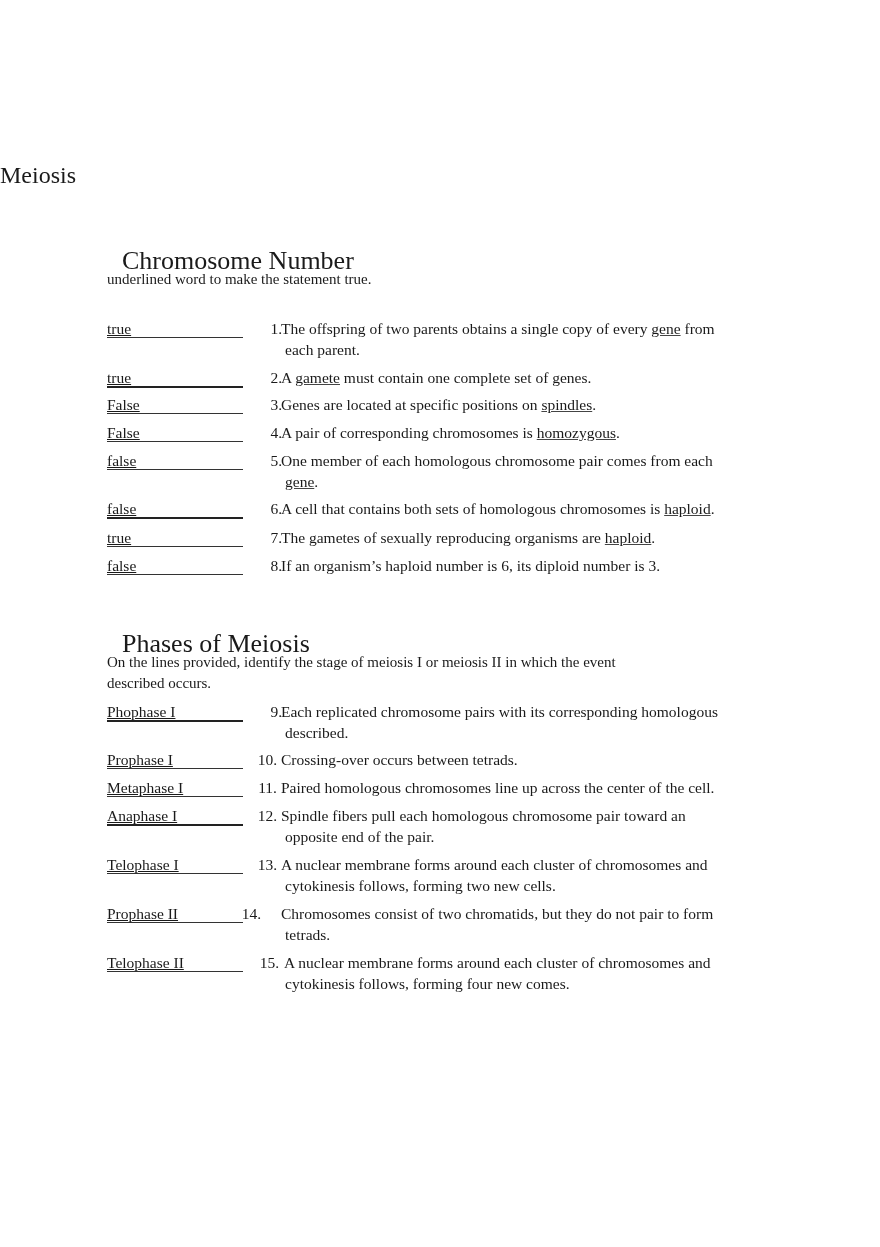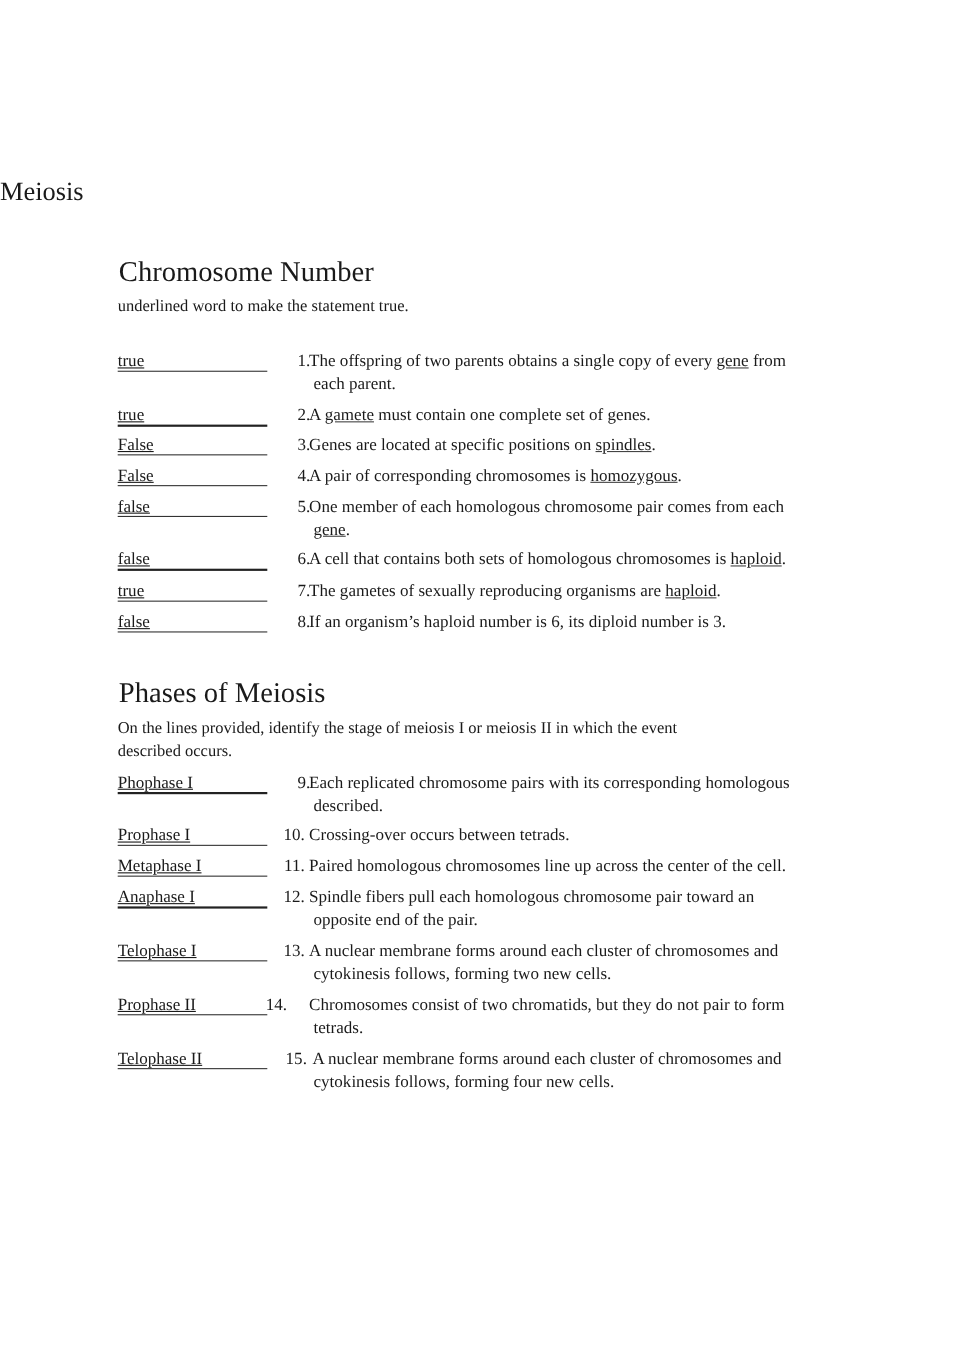--- a/index.html
+++ b/index.html
@@ -5,21 +5,21 @@
   html, body { margin: 0; padding: 0; background: #ffffff; }
   body {
     width: 880px; height: 1247px; position: relative; overflow: hidden;
     font-family: "Liberation Serif", "DejaVu Serif", serif; color: #1a1a1a;
   }
   .page-title {
     position: absolute; top: 162px; left: 0; width: 865px; text-align: left;
     font-size: 24px; font-weight: normal; margin: 0;
   }
   .section-heading {
-    position: absolute; left: 107px; font-size: 26px; font-weight: normal; margin: 1px;
+    position: absolute; left: 107px; font-size: 26px; font-weight: normal; margin: 15px;
   }
   .instructions {
     position: absolute; left: 107px; width: 600px; font-size: 15px; line-height: 20.5px; margin: 0;
   }
   .row { position: absolute; left: 107px; width: 670px; font-size: 15.5px; line-height: 21px; }
   .answer {
     position: absolute; left: 0; top: 0; width: 136px; height: 19px;
     border-bottom: 1px solid #333; text-decoration: underline;
     white-space: nowrap;
   }
@@ -131,14 +131,14 @@
 
 <div class="row" style="top:903px">
   <span class="answer">Prophase II</span>
   <span class="qnum" style="left:124px">14.</span>
   <span class="qtext"><span>Chromosomes consist of two chromatids, but they do not pair to form</span><span class="indent">tetrads.</span></span>
 </div>
 
 <div class="row" style="top:952px">
   <span class="answer">Telophase II</span>
   <span class="qnum" style="left:142px">15.</span>
-  <span class="qtext" style="left:177px"><span>A nuclear membrane forms around each cluster of chromosomes and</span><span class="indent" style="padding-left:1px">cytokinesis follows, forming four new cells.</span></span>
+  <span class="qtext" style="left:177px"><span>A nuclear membrane forms around each cluster of chromosomes and</span><span class="indent" style="padding-left:1px">cytokinesis follows, forming four new comes.</span></span>
 </div>
 
 </body></html>

